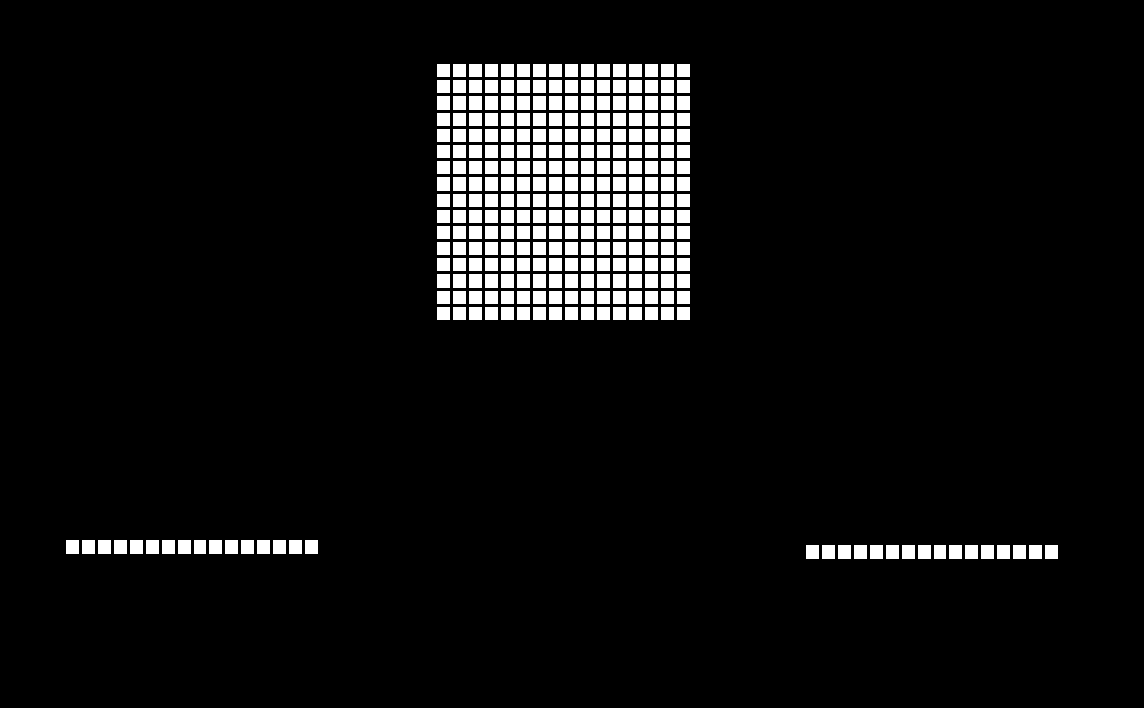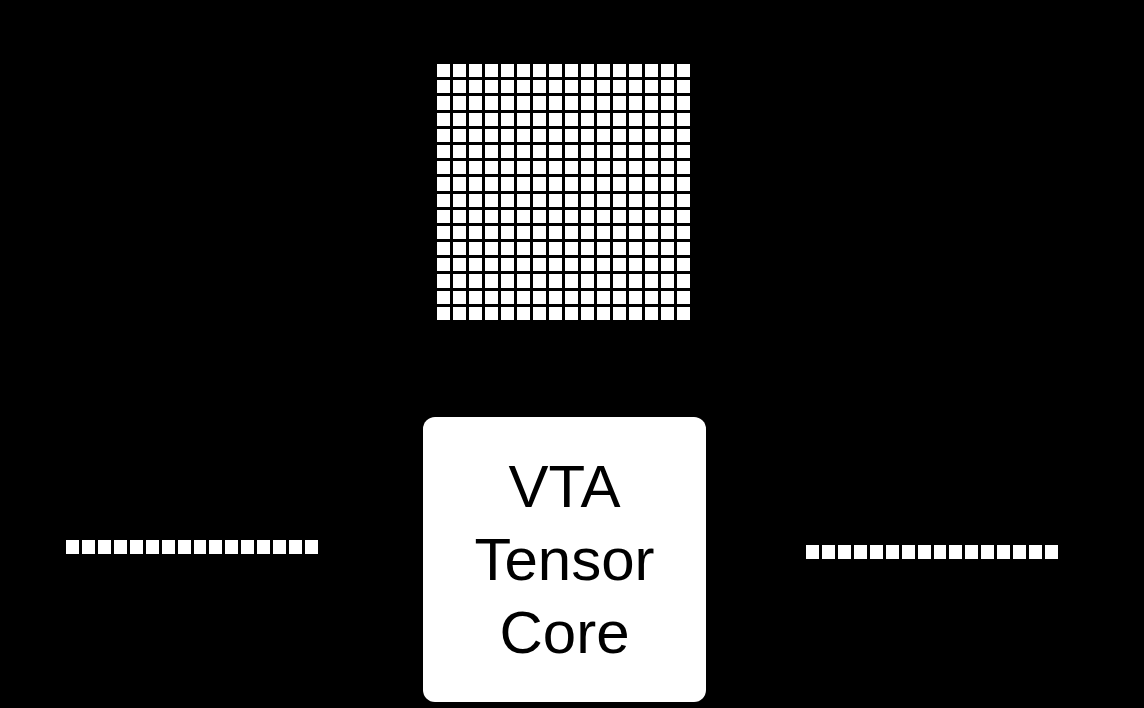--- a/index.html
+++ b/index.html
@@ -365,17 +365,14 @@
       <div class="cell" style="background: rgb(255, 255, 255);"></div>
       <div class="cell" style="background: rgb(255, 255, 255);"></div>
       <div class="cell" style="background: rgb(255, 255, 255);"></div>
       <div class="cell" style="background: rgb(255, 255, 255);"></div>
       <div class="cell" style="background: rgb(255, 255, 255);"></div>
       <div class="cell" style="background: rgb(255, 255, 255);"></div>
       <div class="cell" style="background: rgb(255, 255, 255);"></div>
       <div class="cell" style="background: rgb(255, 255, 255);"></div>
     </div>
 
-  <div class="core-box">
-    <div class="core-label">VTA Tensor Core</div>
-  </div>
 
 </div>
 
 </body></html>

